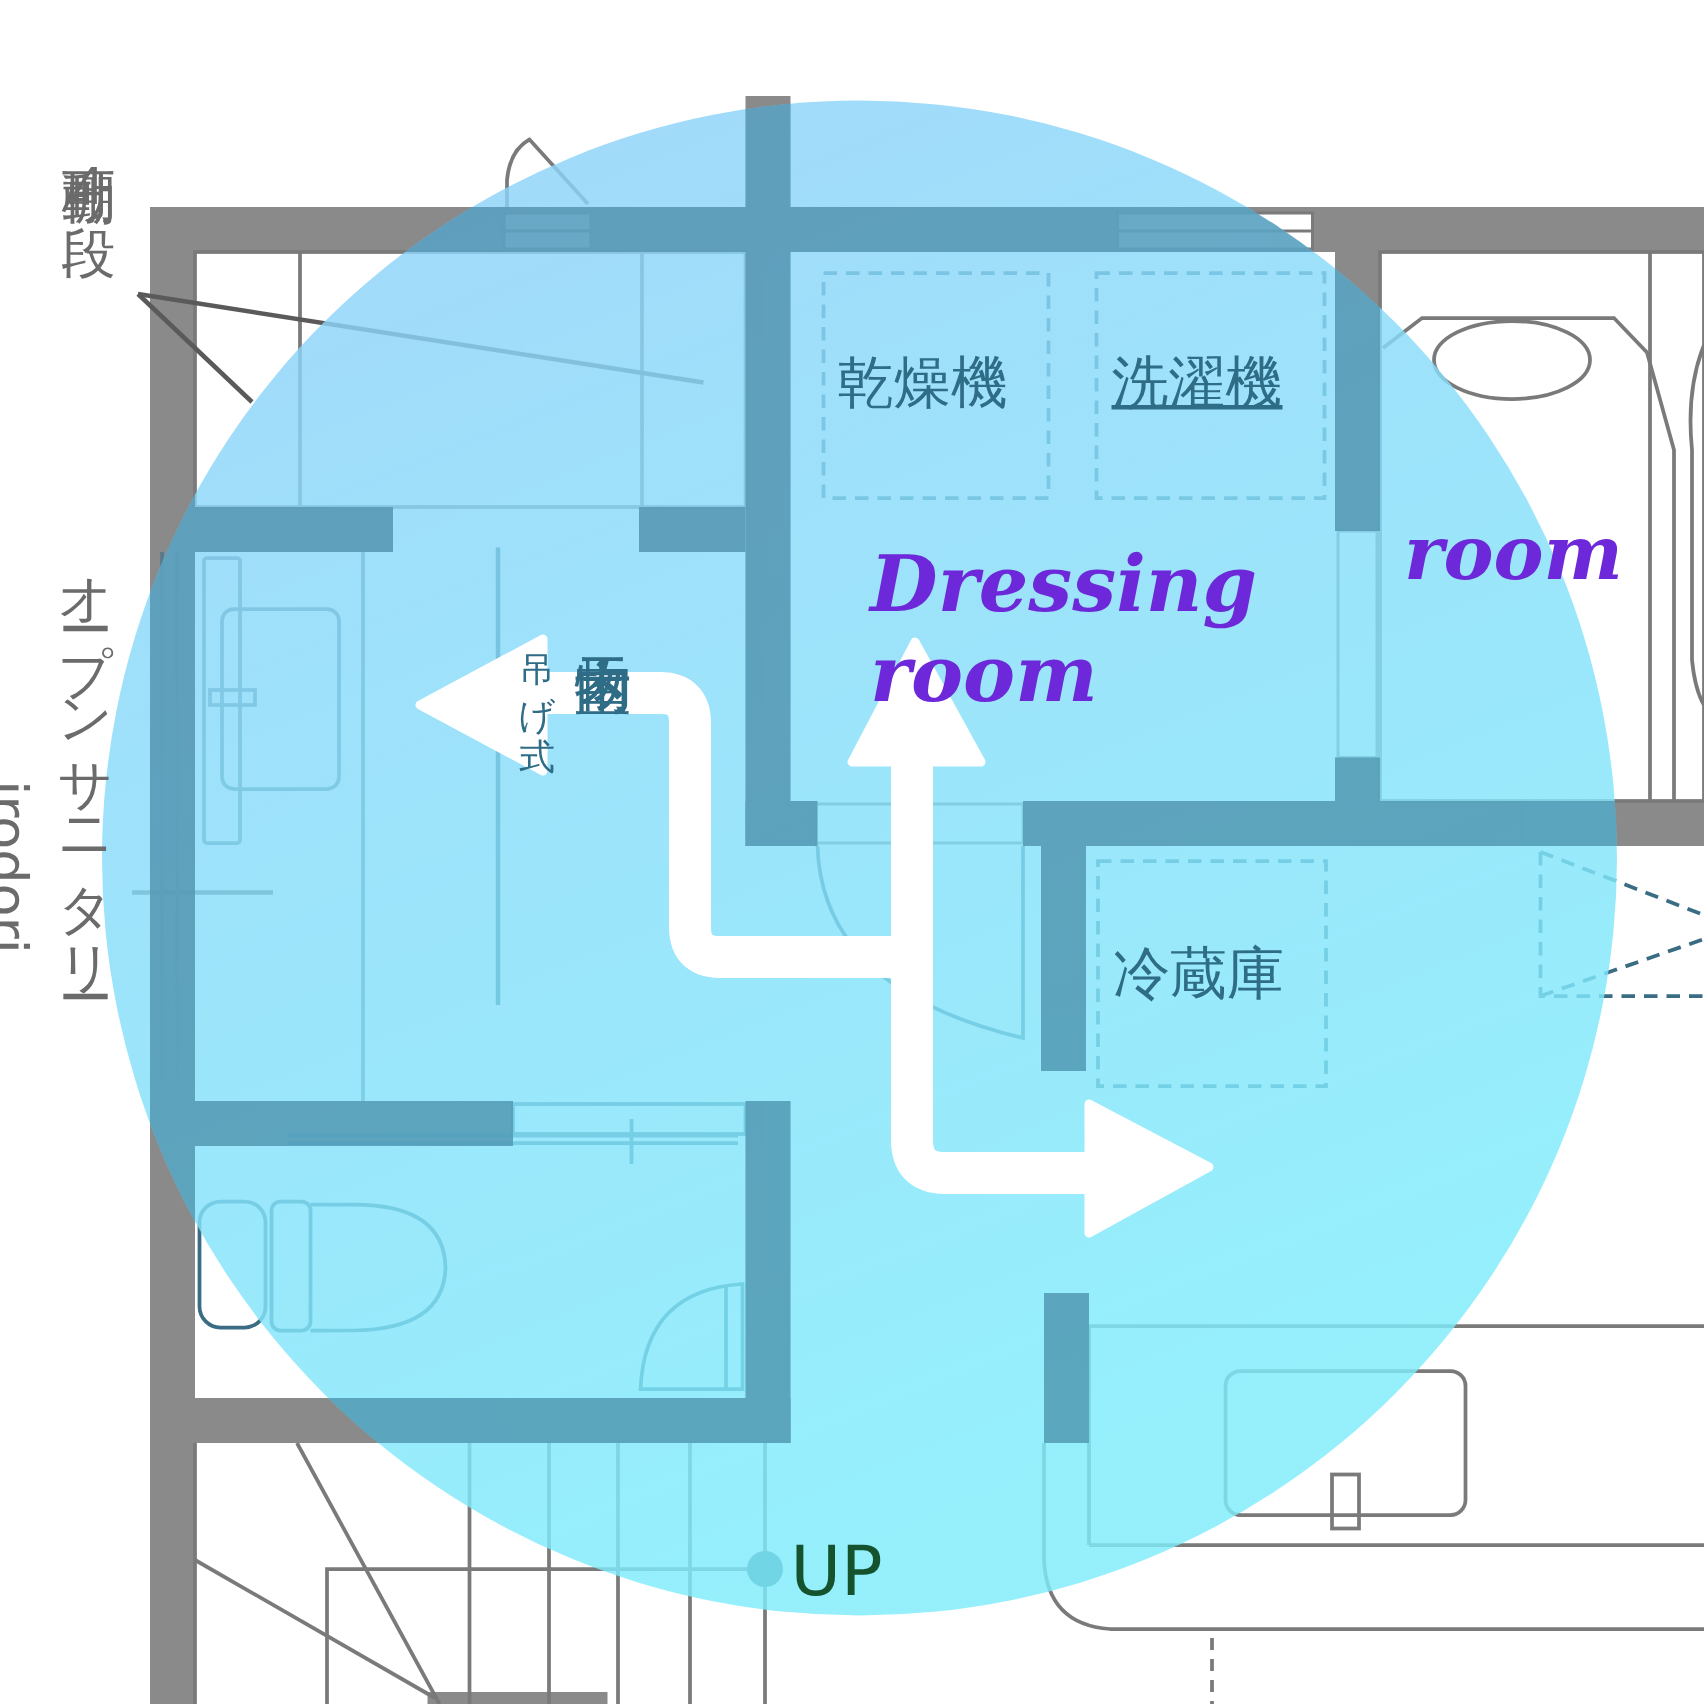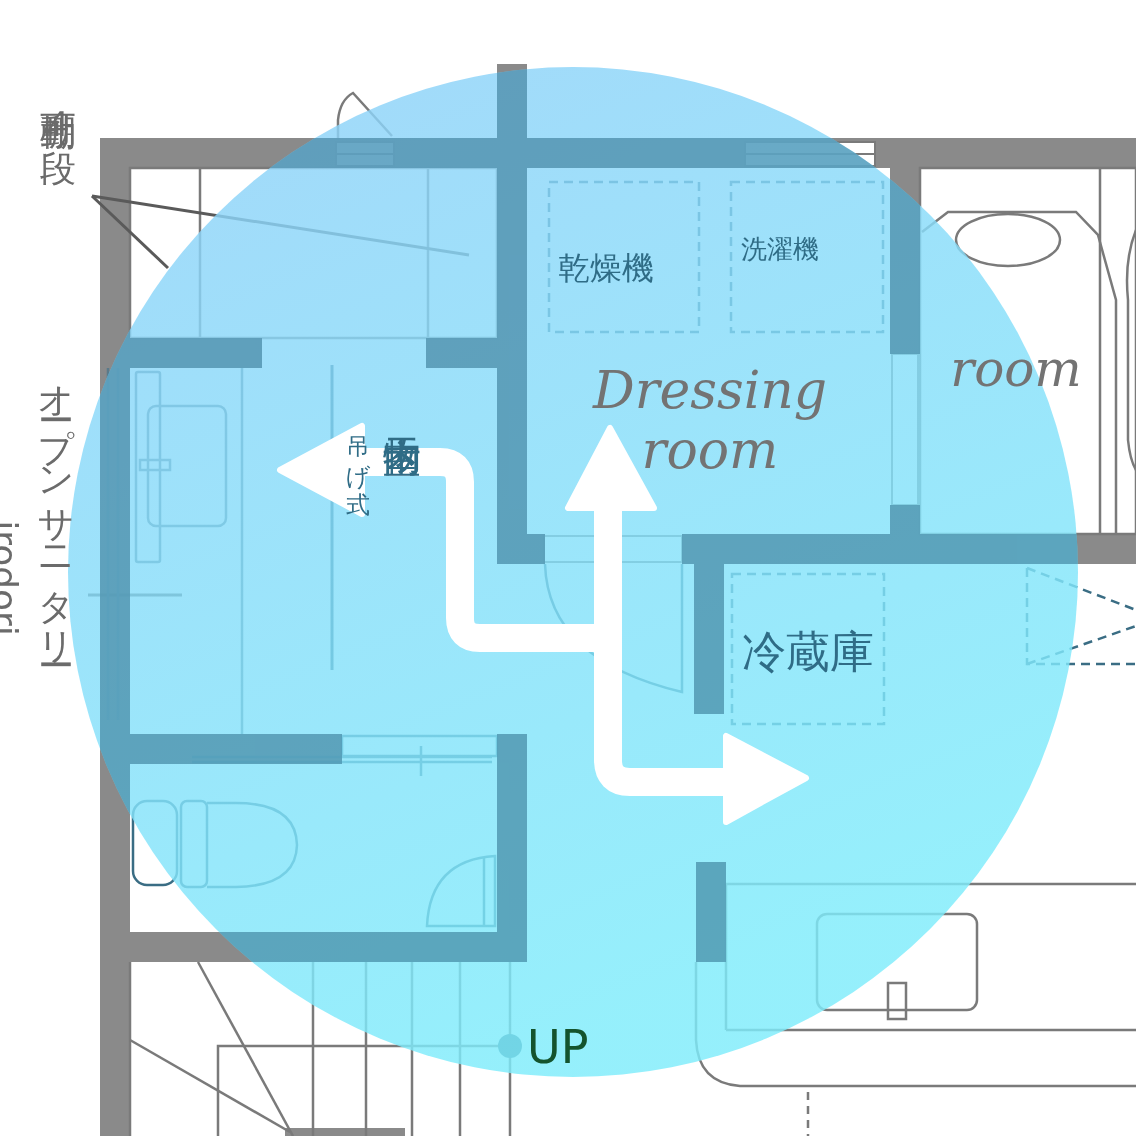--- a/index.html
+++ b/index.html
@@ -29,23 +29,22 @@
     }
     .vert {
       writing-mode: vertical-rl;
       text-orientation: upright;
       letter-spacing: 0;
     }
     .gray-text { color: #6b6b6b; }
     .serif-ital {
       font-family: "DejaVu Serif", "Liberation Serif", serif;
       font-style: italic;
-      font-weight: normal;
-      color: #737373;
-      text-align: center;
+      font-weight: bold;
+      color: #6d28d9;
     }
   </style>
 </head>
 <body>
 
 <div id="stage">
 
   <svg id="plan" viewBox="0 0 1136 1136" xmlns="http://www.w3.org/2000/svg">
     <defs>
       <linearGradient id="circGrad" x1="0" y1="0" x2="0.4" y2="1">
@@ -208,29 +207,29 @@
   <div class="label vert gray-text" style="left:40px; top:86px; font-size:36px;">可動棚４段</div>
 
   <div class="label vert gray-text" style="left:38px; top:360px; font-size:36px;">オープンサニタリー</div>
 
   <div class="label gray-text" style="left:-54px; top:560px; font-size:36px; transform:rotate(90deg); transform-origin:center;">irodori</div>
 
   <div class="label vert" style="left:383px; top:408px; font-size:38px; color:#2f6c86;">室内物干</div>
 
   <div class="label vert" style="left:346px; top:418px; font-size:24px; color:#2f6c86;">吊 げ式</div>
 
-  <div class="label" style="left:558px; top:236px; font-size:32px;margin-top:16px;">乾燥機</div>
-
-  <div class="label" style="left:741px; top:236px; font-size:26px;">洗濯機</div>
+  <div class="label" style="left:558px; top:236px; font-size:38px;">乾燥機</div>
+
+  <div class="label" style="left:741px; top:236px; font-size:38px;text-decoration:underline;">洗濯機</div>
 
   <div class="label serif-ital" style="left:580px; top:364px; width:260px; font-size:52px;">
     <div>Dressing</div>
     <div style="margin-top:8px;">room</div>
   </div>
 
   <div class="label serif-ital" style="left:936px; top:336px; width:160px; font-size:50px;">
     <div style="margin-top:8px;">room</div>
   </div>
 
-  <div class="label" style="left:742px; top:630px; font-size:44px;">冷蔵庫</div>
+  <div class="label" style="left:742px; top:630px; font-size:38px;">冷蔵庫</div>
 
   <div class="label" style="left:527px; top:1024px; font-size:46px; color:#14532d;">UP</div>
 </div>
 
 </body></html>

